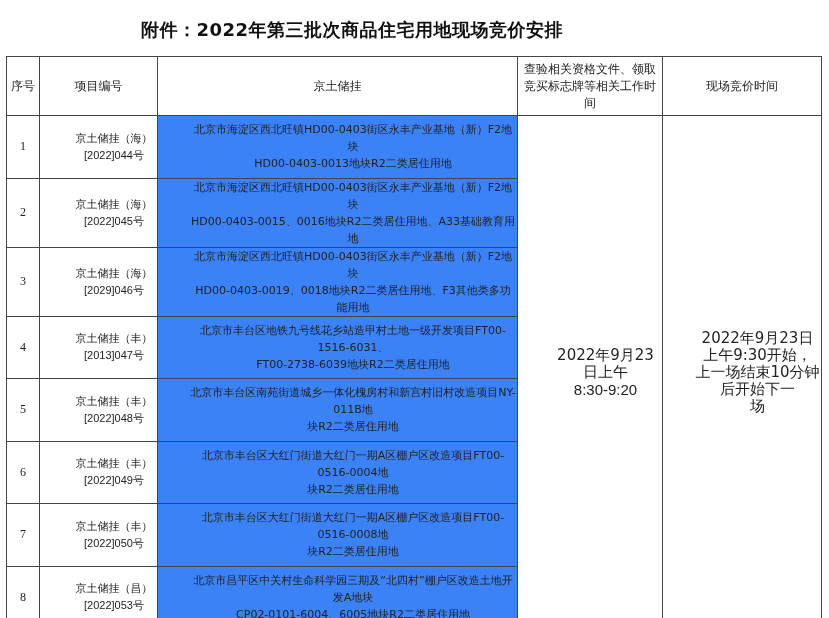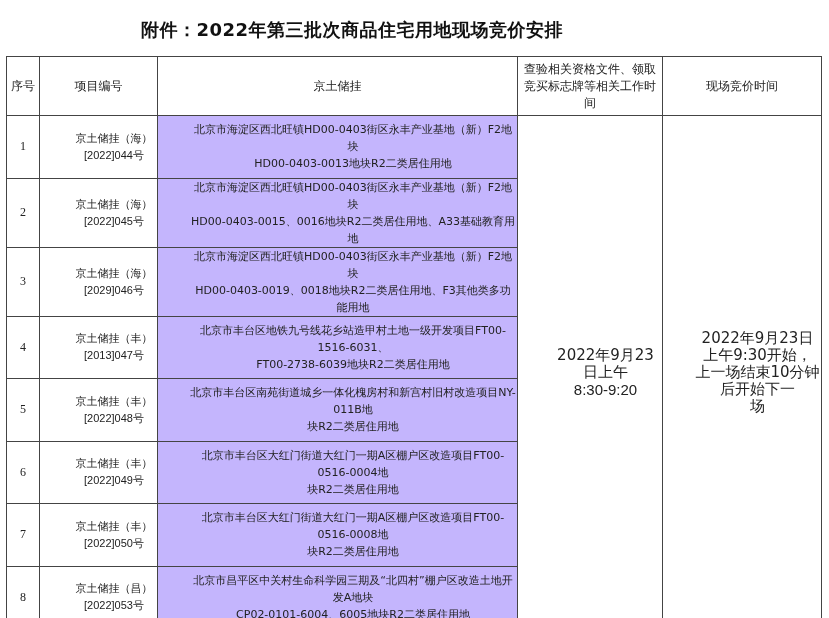--- a/index.html
+++ b/index.html
@@ -6,21 +6,21 @@
     body { width: 829px; height: 618px; position: relative; overflow: hidden;
            font-family: "DejaVu Sans", "Liberation Sans", sans-serif; color: #222; }
     .title { position: absolute; top: 18px; left: 0; width: 704px; text-align: center;
              font-size: 18px; font-weight: bold; color: #111; letter-spacing: 0.5px; }
     table { position: absolute; top: 56px; left: 6px; width: 815px; border-collapse: collapse;
             table-layout: fixed; }
     td, th { border: 1.5px solid #444; text-align: center; vertical-align: middle;
              font-size: 11px; font-weight: normal; color: #222; padding: 0 1px; line-height: 17px; }
     th { height: 58px; font-size: 12px; }
     tbody tr { height: 62.5px; }
-    td.name { background: #c4b5fd; }
+    td.name { background: #3b82f6; }
     td.seq { font-family: "Liberation Serif", "DejaVu Serif", serif; font-size: 12px; }
     .code2 { font-family: Liberation Sans, sans-serif; }
     td.merged { font-size: 15px; line-height: 17px; }
     .ln { display: block; padding-left: 31px; }
   </style>
 </head>
 <body>
 
 <div class="title">附件：2022年第三批次商品住宅用地现场竞价安排</div>
 

